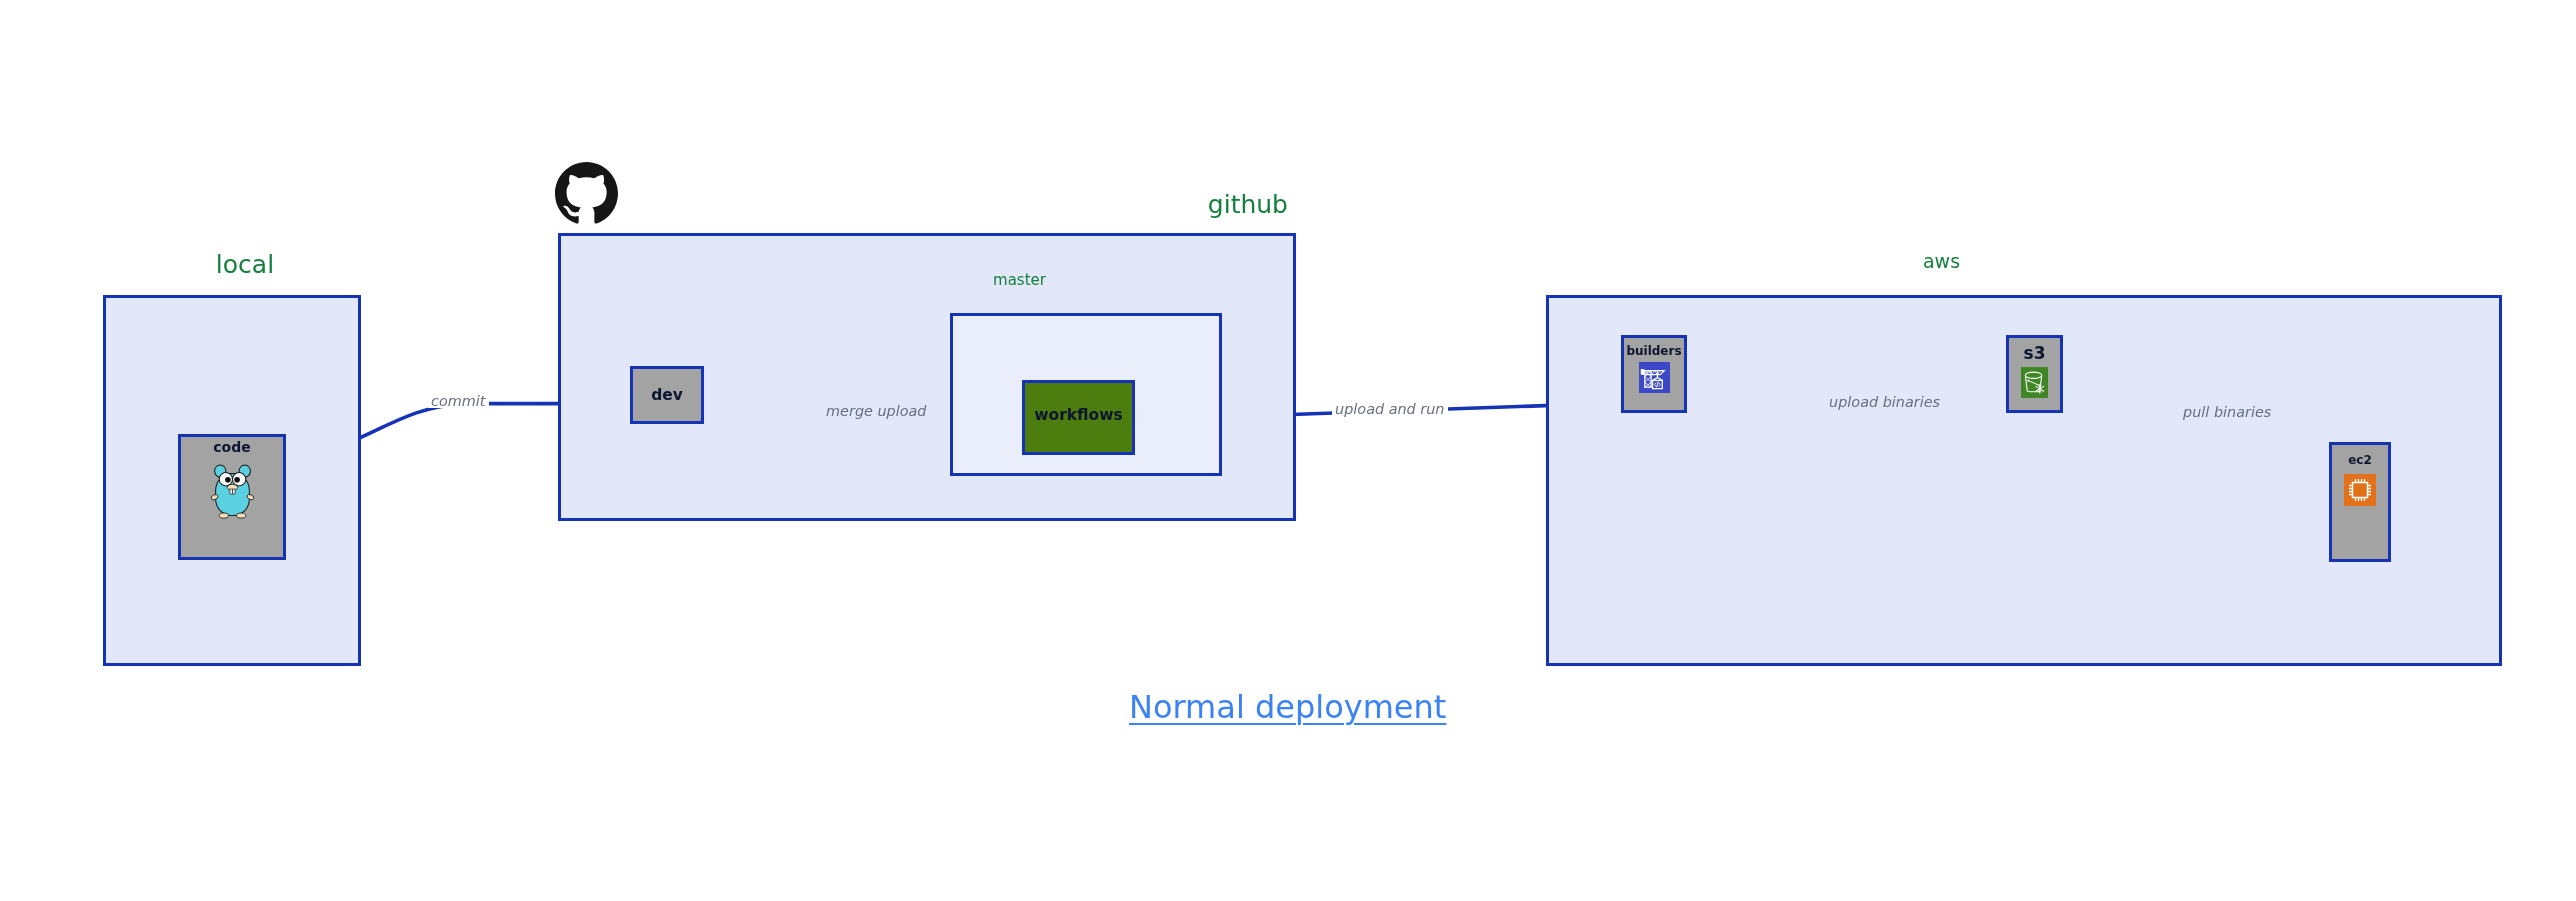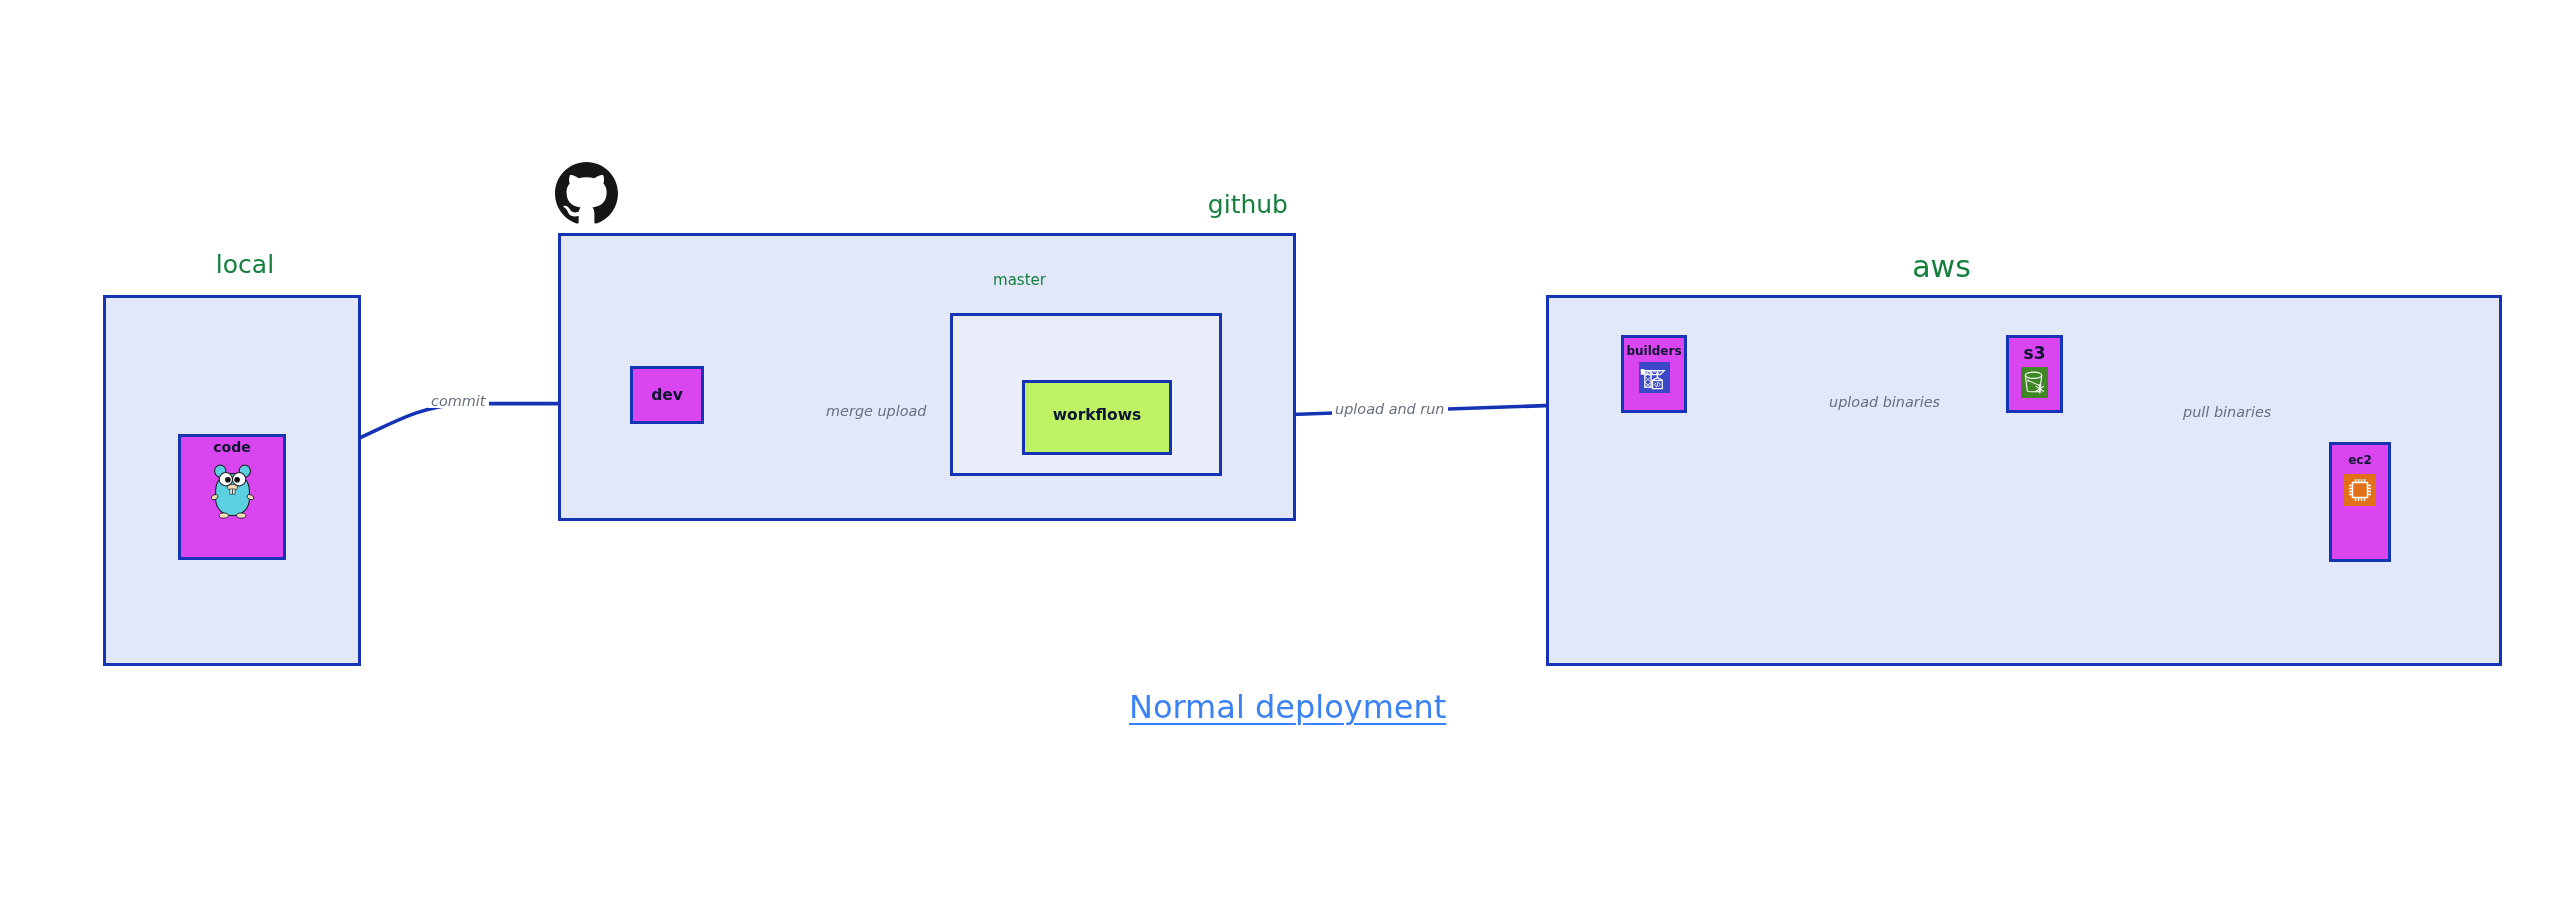--- a/index.html
+++ b/index.html
@@ -38,21 +38,21 @@
     font-weight: 400;
     white-space: nowrap;
     line-height: 1;
   }
 
   
   .node {
     position: absolute;
     box-sizing: border-box;
     border: 3.1px solid #1434b5;
-    background: #d946ef;
+    background: #a3a3a3;
     display: flex;
     flex-direction: column;
     align-items: center;
   }
   .node-label {
     color: #0d1530;
     font-family: "DejaVu Sans", sans-serif;
     font-weight: 700;
     white-space: nowrap;
     line-height: 1;
@@ -173,25 +173,25 @@
   <div class="group-label" style="left:927px; top:192px; width:361px; text-align:right; font-size:25px;">github</div>
   <div class="group" style="left:558px; top:233px; width:738px; height:288px;"></div>
 
   <div class="node" style="left:630px; top:366px; width:74px; height:58px;">
     <div class="node-label" style="font-size:15.5px; margin-top:18.5px;">dev</div>
   </div>
 
   <div class="group-label" style="left:883px; top:273px; width:273px; text-align:center; font-size:15px;">master</div>
   <div class="group inner" style="left:950px; top:313px; width:272px; height:163px;"></div>
 
-  <div class="node" style="left:1022px; top:380px; width:150px; height:75px; background:#bef264;">
+  <div class="node" style="left:1022px; top:380px; width:113px; height:75px; background:#4d7c0f;">
     <div class="node-label" style="font-size:15.5px; margin-top:25px;">workflows</div>
   </div>
 
-  <div class="group-label" style="left:1864px; top:252px; width:155px; text-align:center; font-size:30px;">aws</div>
+  <div class="group-label" style="left:1864px; top:252px; width:155px; text-align:center; font-size:19px;">aws</div>
   <div class="group" style="left:1546px; top:295px; width:956px; height:371px;"></div>
 
   <div class="node" style="left:1621px; top:335px; width:66px; height:78px;">
     <div class="node-label" style="font-size:12px; margin-top:7.2px;">builders</div>
     <div class="node-icon" style="margin-top:5.2px;">
       <svg width="31" height="31" viewBox="0 0 64 64" xmlns="http://www.w3.org/2000/svg">
         <rect x="0" y="0" width="64" height="64" fill="#3b48c8"></rect>
         <g fill="none" stroke="#ffffff" stroke-width="2.6">
 
           <rect x="12" y="18" width="13" height="34"></rect>

